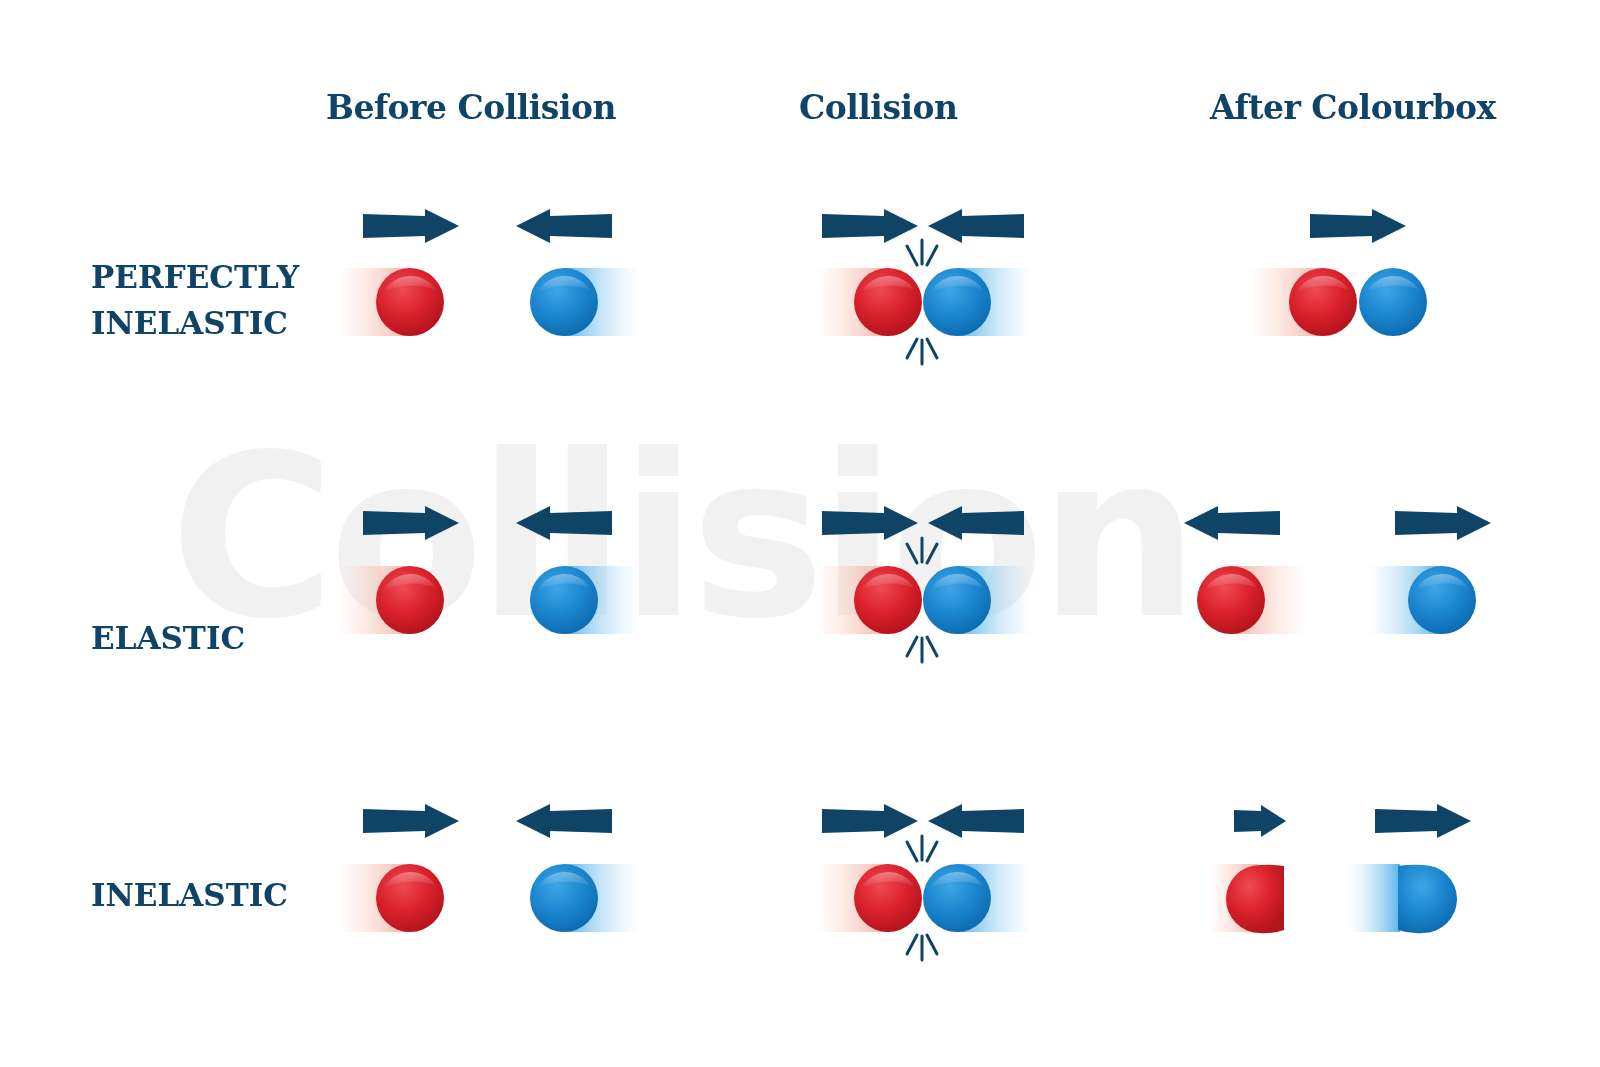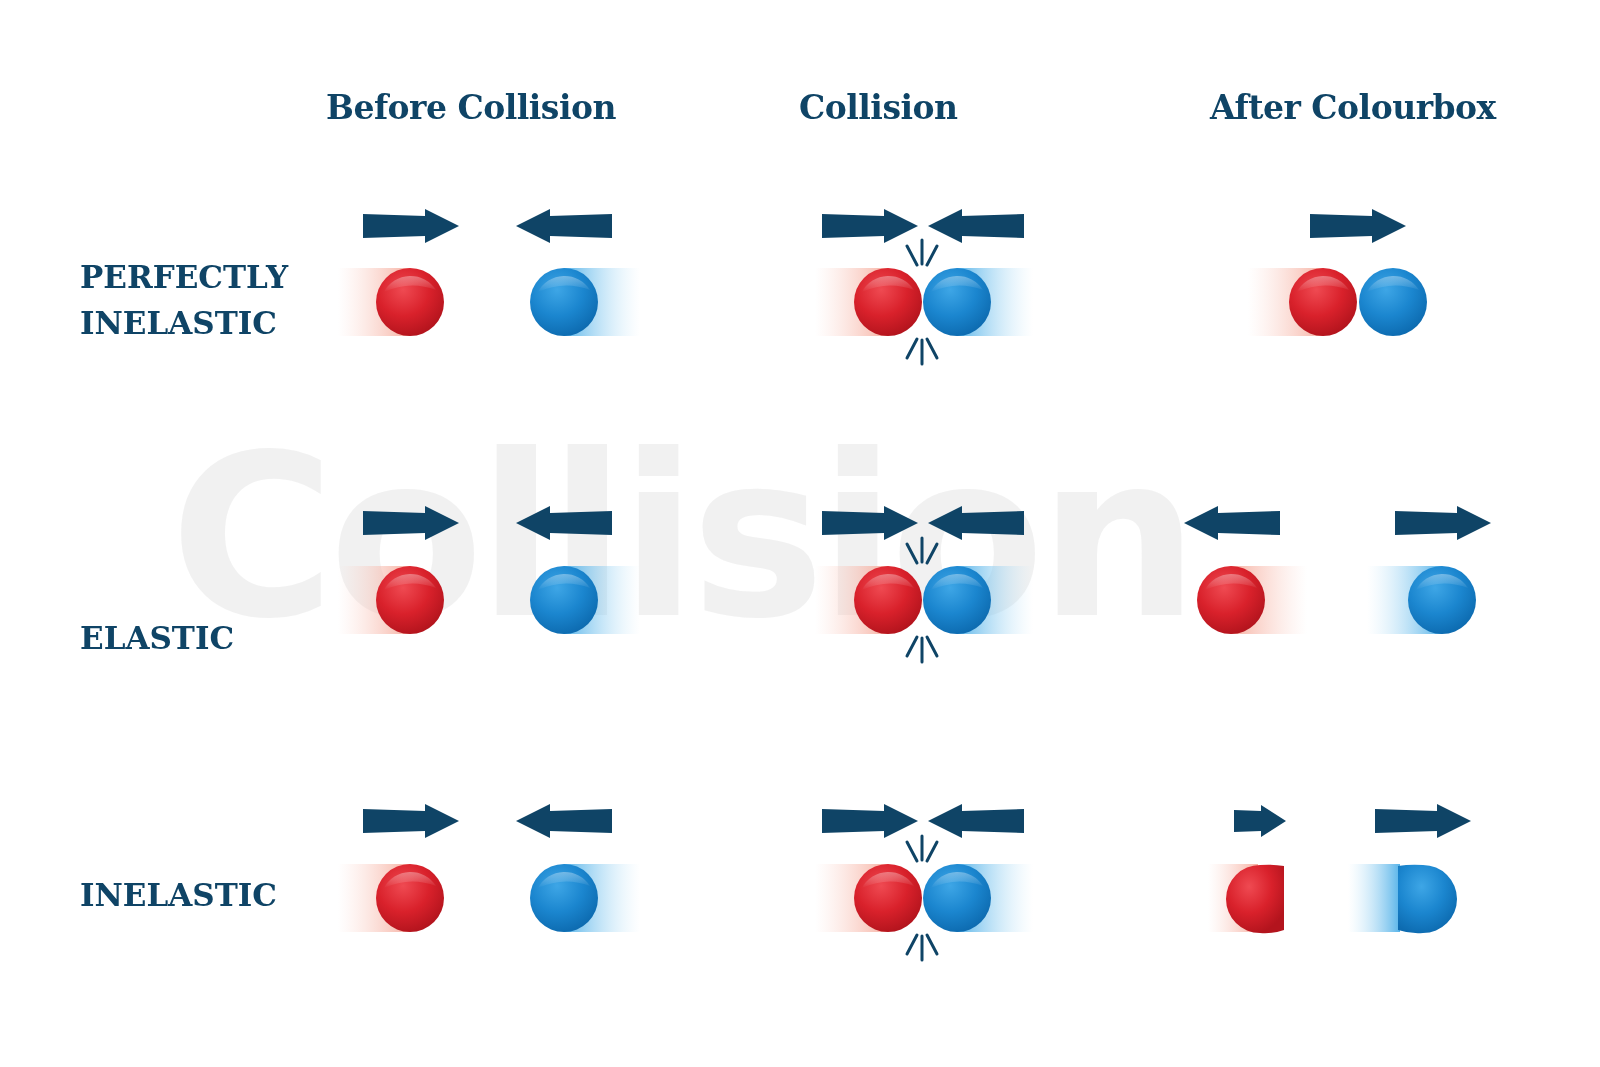--- a/index.html
+++ b/index.html
@@ -1,18 +1,18 @@
 <!DOCTYPE html>
 <html><head>
 <meta charset="utf-8">
 <style>
   html,body{margin:0;padding:0;background:#ffffff;}
   body{width:1600px;height:1067px;position:relative;overflow:hidden;font-family:"DejaVu Serif","Liberation Serif",serif;}
   .col-title{position:absolute;top:88px;font-weight:bold;font-size:33px;color:#0f4466;white-space:nowrap;letter-spacing:-0.5px;}
-  .row-label{position:absolute;left:80px;font-weight:bold;font-size:31px;line-height:46px;color:#0f4466;letter-spacing:0px;}
+  .row-label{position:absolute;left:91px;font-weight:bold;font-size:31px;line-height:46px;color:#0f4466;letter-spacing:0px;}
   .watermark{position:absolute;left:170px;top:425px;font-family:"DejaVu Sans","Liberation Sans",sans-serif;font-weight:bold;font-size:225px;color:rgba(225,225,225,0.45);letter-spacing:-6px;white-space:nowrap;pointer-events:none;z-index:0;line-height:1;}
   svg.scene{position:absolute;left:0;top:0;z-index:1;}
   .titles,.labels{position:absolute;left:0;top:0;z-index:2;}
 </style>
 </head>
 <body>
 
 <div class="watermark">Collision</div>
 
 <div class="titles">

